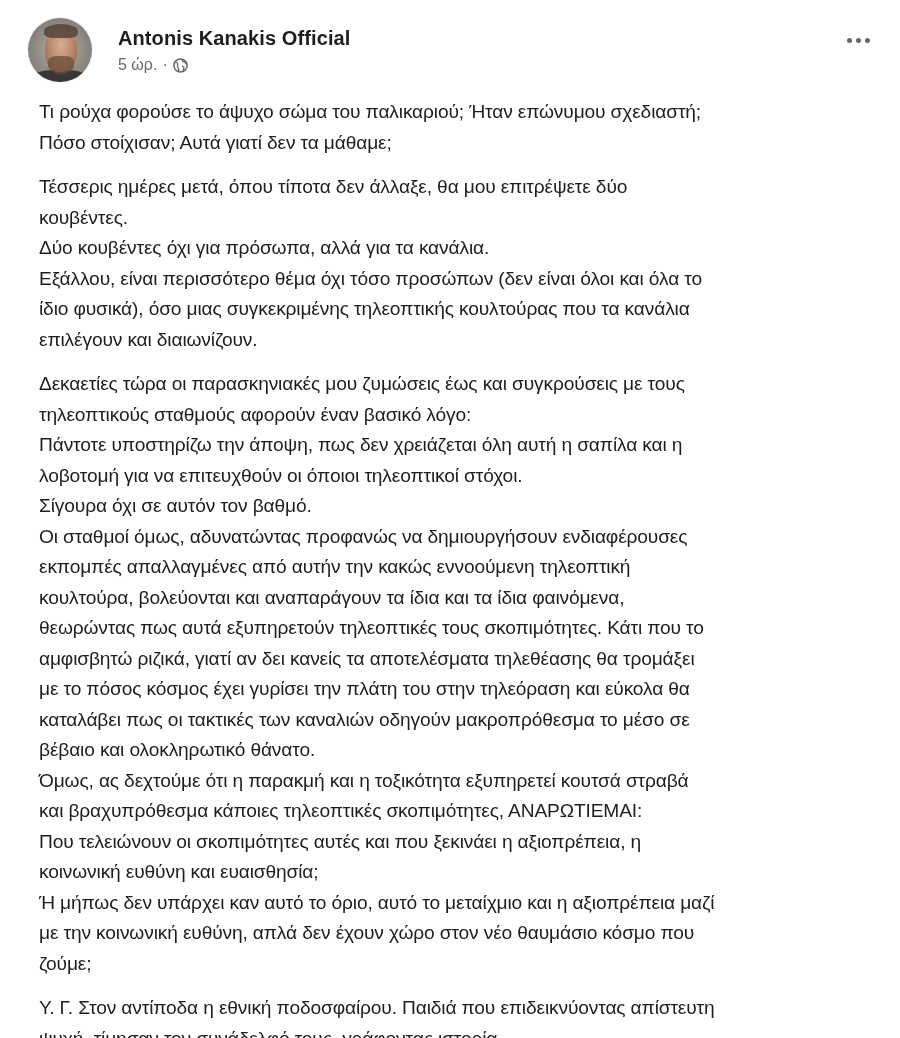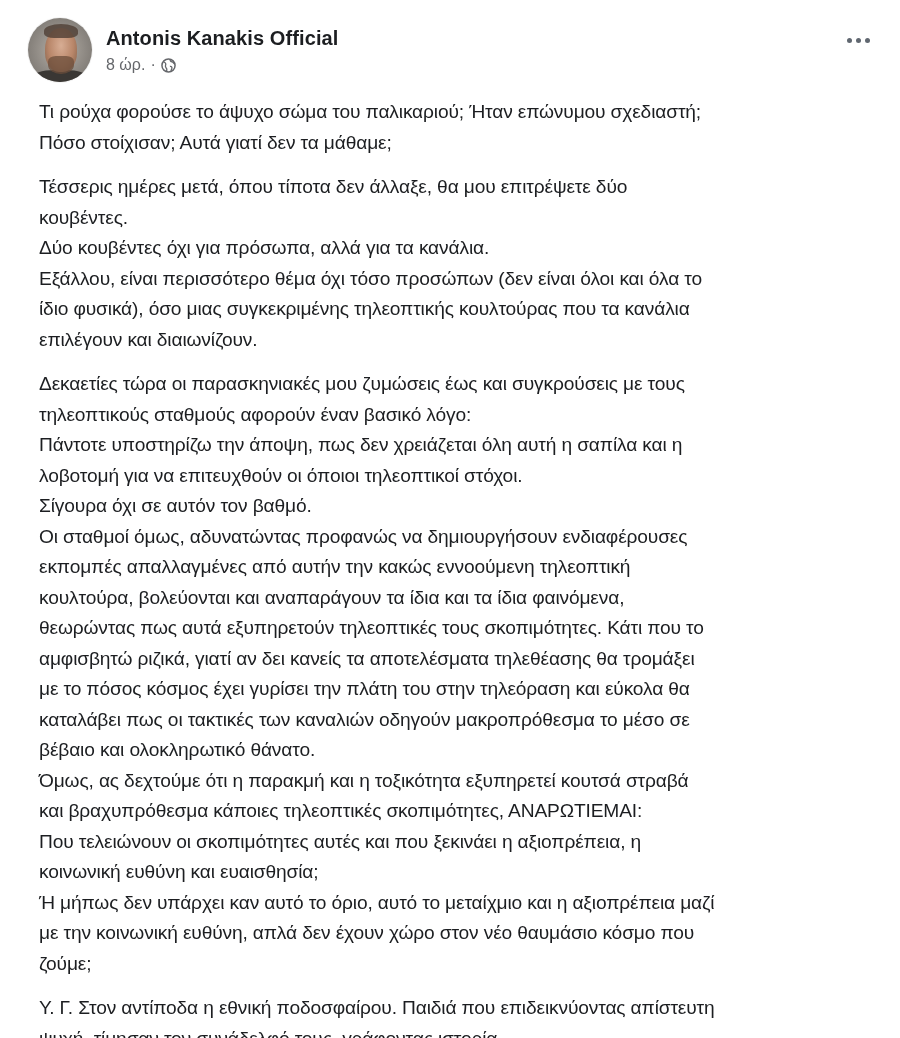--- a/index.html
+++ b/index.html
@@ -61,21 +61,21 @@
     opacity: .75;
   }
   .avatar .shirt {
     position: absolute;
     left: 4px; top: 52px;
     width: 56px; height: 20px;
     border-radius: 40% 40% 0 0;
     background: #3a3734;
   }
   .meta {
-    margin-left: 14px;
+    margin-left: 26px;
     display: flex;
     flex-direction: column;
   }
   .author {
     font-weight: bold;
     font-size: 20px;
     color: #1c1e21;
     line-height: 24px;
     letter-spacing: 0.1px;
   }
@@ -130,21 +130,21 @@
   <div class="header">
     <div class="avatar">
       <div class="shirt"></div>
       <div class="face"></div>
       <div class="hair"></div>
       <div class="beard"></div>
     </div>
     <div class="meta">
       <div class="author">Antonis Kanakis Official</div>
       <div class="sub">
-        <span>8 ώρ.</span>
+        <span>5 ώρ.</span>
         <span class="dot">·</span>
         <span class="globe">
           <svg width="15" height="15" viewBox="0 0 16 16">
             <circle cx="8" cy="8" r="7" fill="none" stroke="#65676b" stroke-width="1.6"></circle>
             <path d="M3.2 4.5 C5 5 5.5 6.5 4.8 8 C4.2 9.4 5.6 10.3 6.2 11.8 L6 14.5" fill="none" stroke="#65676b" stroke-width="1.4"></path>
             <path d="M10 1.6 C9.3 3 10.5 4 11.8 4.2 C13 4.4 13.6 5.8 14.6 6.2" fill="none" stroke="#65676b" stroke-width="1.4"></path>
             <path d="M9.5 9 C10.8 8.6 12 9.4 11.6 11 C11.3 12.2 10.4 13 10.8 14" fill="none" stroke="#65676b" stroke-width="1.4"></path>
           </svg>
         </span>
       </div>

